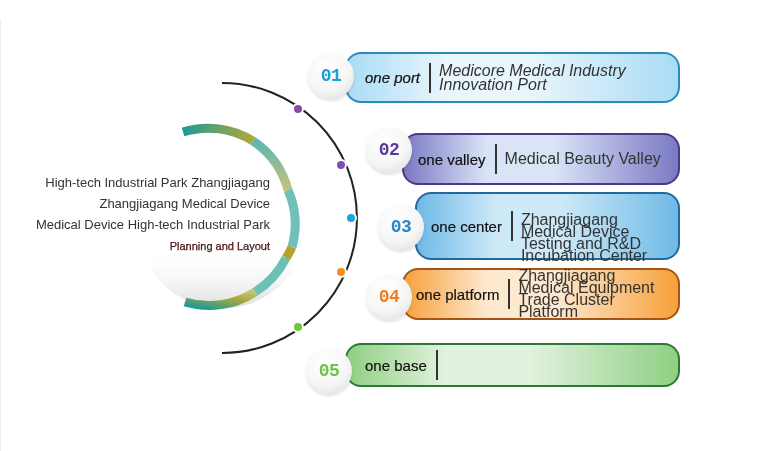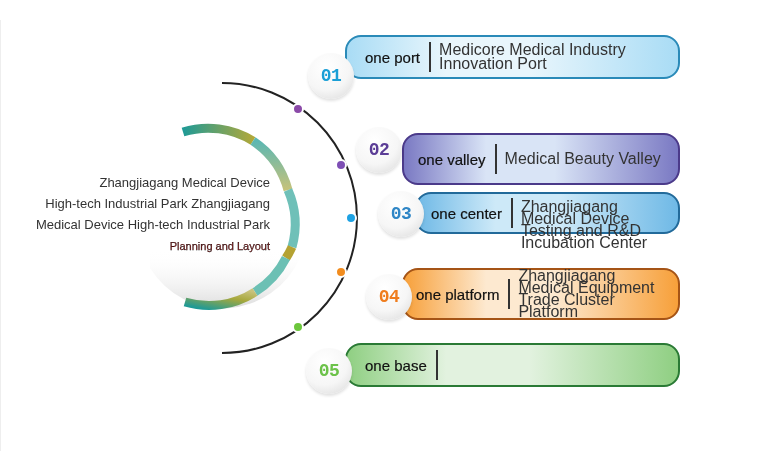--- a/index.html
+++ b/index.html
@@ -89,51 +89,51 @@
   <g>
     <circle cx="298" cy="109" r="5" stroke="#fff" stroke-width="2" class="dot0" fill="#8b4aa8"></circle>
     <circle cx="341" cy="165" r="5" stroke="#fff" stroke-width="2" class="dot1" fill="#7e4fb5"></circle>
     <circle cx="351" cy="218" r="5" stroke="#fff" stroke-width="2" class="dot2" fill="#1ea2e3"></circle>
     <circle cx="341" cy="272" r="5" stroke="#fff" stroke-width="2" class="dot3" fill="#f28c1e"></circle>
     <circle cx="298" cy="327" r="5" stroke="#fff" stroke-width="2" class="dot4" fill="#6cc63c"></circle>
   </g>
 </svg>
 
 <div class="center-text">
+  <div>High-tech Industrial Park Zhangjiagang</div>
   <div>Zhangjiagang Medical Device</div>
-  <div>High-tech Industrial Park Zhangjiagang</div>
   <div>Medical Device High-tech Industrial Park</div>
   <div class="title">Planning and Layout</div>
 </div>
 
 <div class="item">
-  <div class="pill" style="left: 345px; top: 35px; width: 335px; height: 44px; padding-left: 18px; border-color: rgb(42, 138, 184); background: linear-gradient(90deg, rgb(169, 220, 245) 0%, rgb(233, 246, 252) 30%, rgb(233, 246, 252) 55%, rgb(169, 220, 245) 100%);">
+  <div class="pill" style="left: 345px; top: 52px; width: 335px; height: 51px; padding-left: 18px; border-color: rgb(42, 138, 184); background: linear-gradient(90deg, rgb(169, 220, 245) 0%, rgb(233, 246, 252) 30%, rgb(233, 246, 252) 55%, rgb(169, 220, 245) 100%); font-style: italic;">
     <span class="kw">one port</span>
     <span class="sep"></span>
     <span class="desc one">Medicore Medical Industry Innovation Port</span>
   </div>
   <div class="num-ball" style="left: 308px; top: 53px; color: rgb(26, 159, 214);">01</div>
 </div>
 
 <div class="item">
   <div class="pill" style="left: 402px; top: 121px; width: 278px; height: 52px; padding-left: 14px; border-color: rgb(75, 58, 138); background: linear-gradient(90deg, rgb(122, 121, 195) 0%, rgb(217, 228, 246) 30%, rgb(217, 228, 246) 55%, rgb(122, 121, 195) 100%); margin-top: 12px;">
     <span class="kw">one valley</span>
     <span class="sep"></span>
     <span class="desc one">Medical Beauty Valley</span>
   </div>
-  <div class="num-ball" style="left: 356px; top: 127px; color: rgb(91, 61, 150);">02</div>
+  <div class="num-ball" style="left: 366px; top: 127px; color: rgb(91, 61, 150);">02</div>
 </div>
 
 <div class="item">
-  <div class="pill" style="left: 415px; top: 192px; width: 265px; height: 42px; padding-left: 14px; border-color: rgb(34, 106, 154); background: linear-gradient(90deg, rgb(111, 185, 230) 0%, rgb(205, 233, 248) 30%, rgb(205, 233, 248) 55%, rgb(111, 185, 230) 100%);">
+  <div class="pill" style="left: 415px; top: 192px; width: 265px; height: 68px; padding-left: 14px; border-color: rgb(34, 106, 154); background: linear-gradient(90deg, rgb(111, 185, 230) 0%, rgb(205, 233, 248) 30%, rgb(205, 233, 248) 55%, rgb(111, 185, 230) 100%);">
     <span class="kw">one center</span>
     <span class="sep"></span>
     <span class="desc" style="width:138px;margin-top:24px;">Zhangjiagang Medical Device Testing and R&amp;D Incubation Center</span>
   </div>
-  <div class="num-ball" style="left: 378px; top: 191px; color: rgb(47, 134, 198);">03</div>
+  <div class="num-ball" style="left: 378px; top: 204px; color: rgb(47, 134, 198);">03</div>
 </div>
 
 <div class="item">
   <div class="pill" style="left: 402px; top: 268px; width: 278px; height: 52px; padding-left: 12px; border-color: rgb(165, 84, 22); background: linear-gradient(90deg, rgb(247, 160, 58) 0%, rgb(253, 233, 208) 30%, rgb(253, 233, 208) 55%, rgb(247, 160, 58) 100%);">
     <span class="kw">one platform</span>
     <span class="sep"></span>
     <span class="desc" style="width:140px;">Zhangjiagang Medical Equipment Trade Cluster Platform</span>
   </div>
   <div class="num-ball" style="left: 366px; top: 274px; color: rgb(239, 125, 30);">04</div>
 </div>

